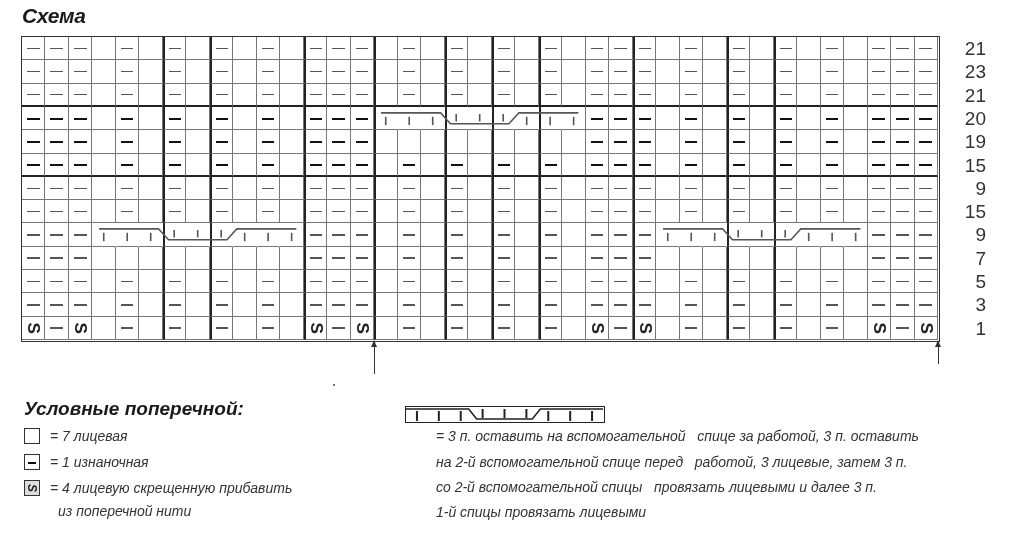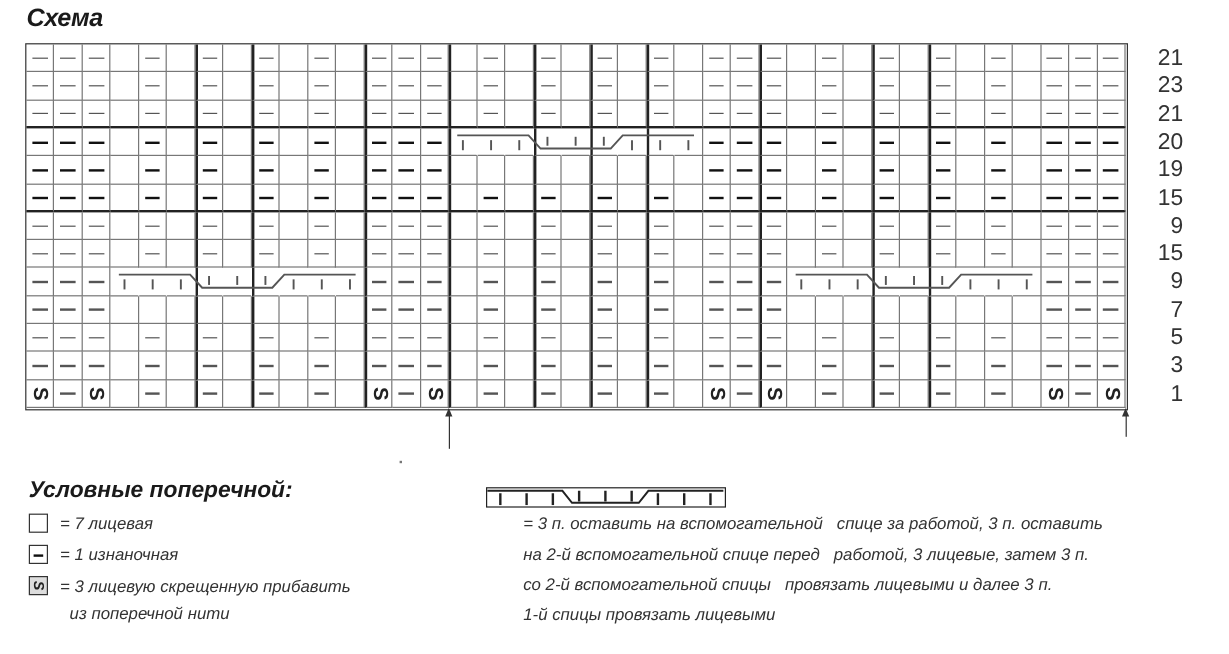--- a/index.html
+++ b/index.html
@@ -1184,21 +1184,21 @@
 <div class="legend-item" style="top:454px">
   <div class="legend-box">
       <div class="purl dark"></div>
     </div>
   <span>= 1 изнаночная</span>
 </div>
 <div class="legend-item" style="top:480px">
   <div class="legend-box twist-box">
       <div class="twist">S</div>
     </div>
-  <span>= 3 лицевую скрещенную прибавить</span>
+  <span>= 4 лицевую скрещенную прибавить</span>
 </div>
 <div class="legend-cont" style="top:503px">из поперечной нити</div>
 
 <div class="cable-legend" id="cableLegend">
     <svg width="197" height="14" style="position: absolute; left: 0px; top: 0px;">
       <path d="M 0 2 L 62.66666666666667 2 L 70.66666666666667 12 L 126.33333333333334 12 L 134.33333333333334 2 L 197 2" fill="none" stroke="#222" stroke-width="1.6"></path>
       <line x1="10.944444444444445" x2="10.944444444444445" y1="4" y2="14" stroke="#222" stroke-width="2"></line>
       <line x1="32.833333333333336" x2="32.833333333333336" y1="4" y2="14" stroke="#222" stroke-width="2"></line>
       <line x1="54.72222222222222" x2="54.72222222222222" y1="4" y2="14" stroke="#222" stroke-width="2"></line>
       <line x1="76.61111111111111" x2="76.61111111111111" y1="2" y2="11" stroke="#222" stroke-width="2"></line>

